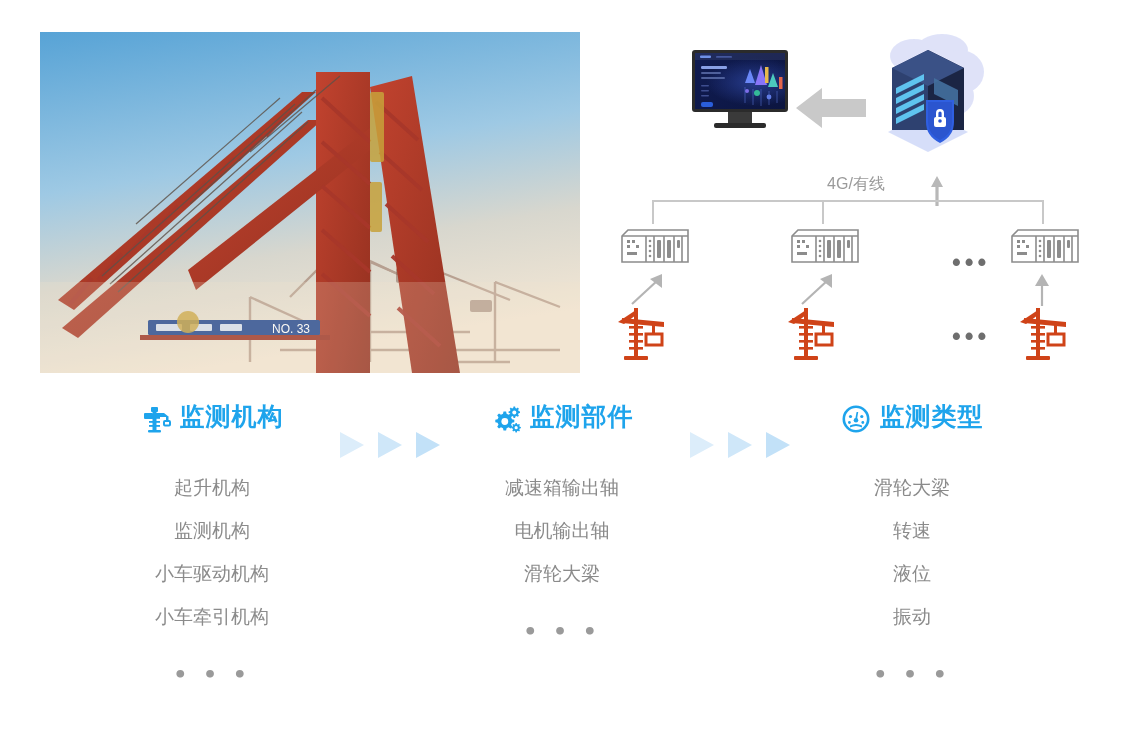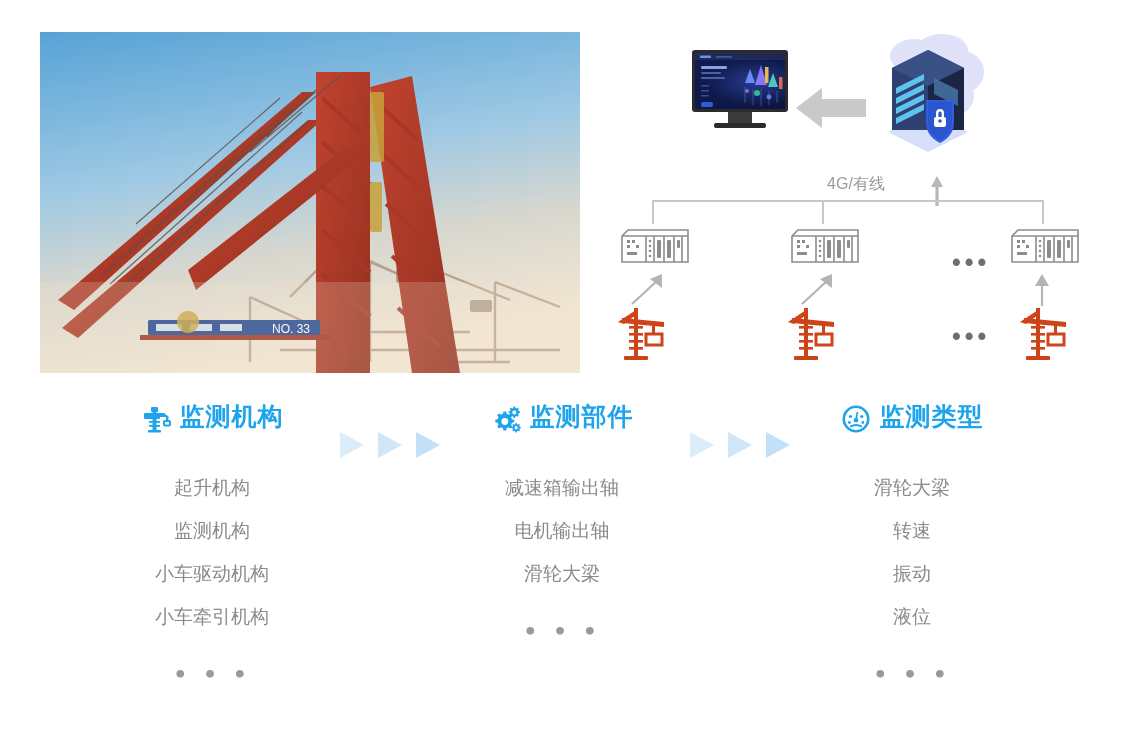--- a/index.html
+++ b/index.html
@@ -475,20 +475,20 @@
             <circle cx="21.8" cy="18.5" r="1.4"></circle>
             <path d="M9 21.5 q6-3.2 12 0 l0 2 q-6-3.2 -12 0 z"></path>
             <circle cx="15" cy="16.3" r="2.3"></circle>
           </g>
         </svg>
         <span class="htitle">监测类型</span>
       </div>
       <ul class="col-list">
         <li>滑轮大梁</li>
         <li>转速</li>
+        <li>液位</li>
         <li>振动</li>
-        <li>液位</li>
         <li class="dots">• • •</li>
       </ul>
     </div>
 
   </div>
 </div>
 
 </body></html>

